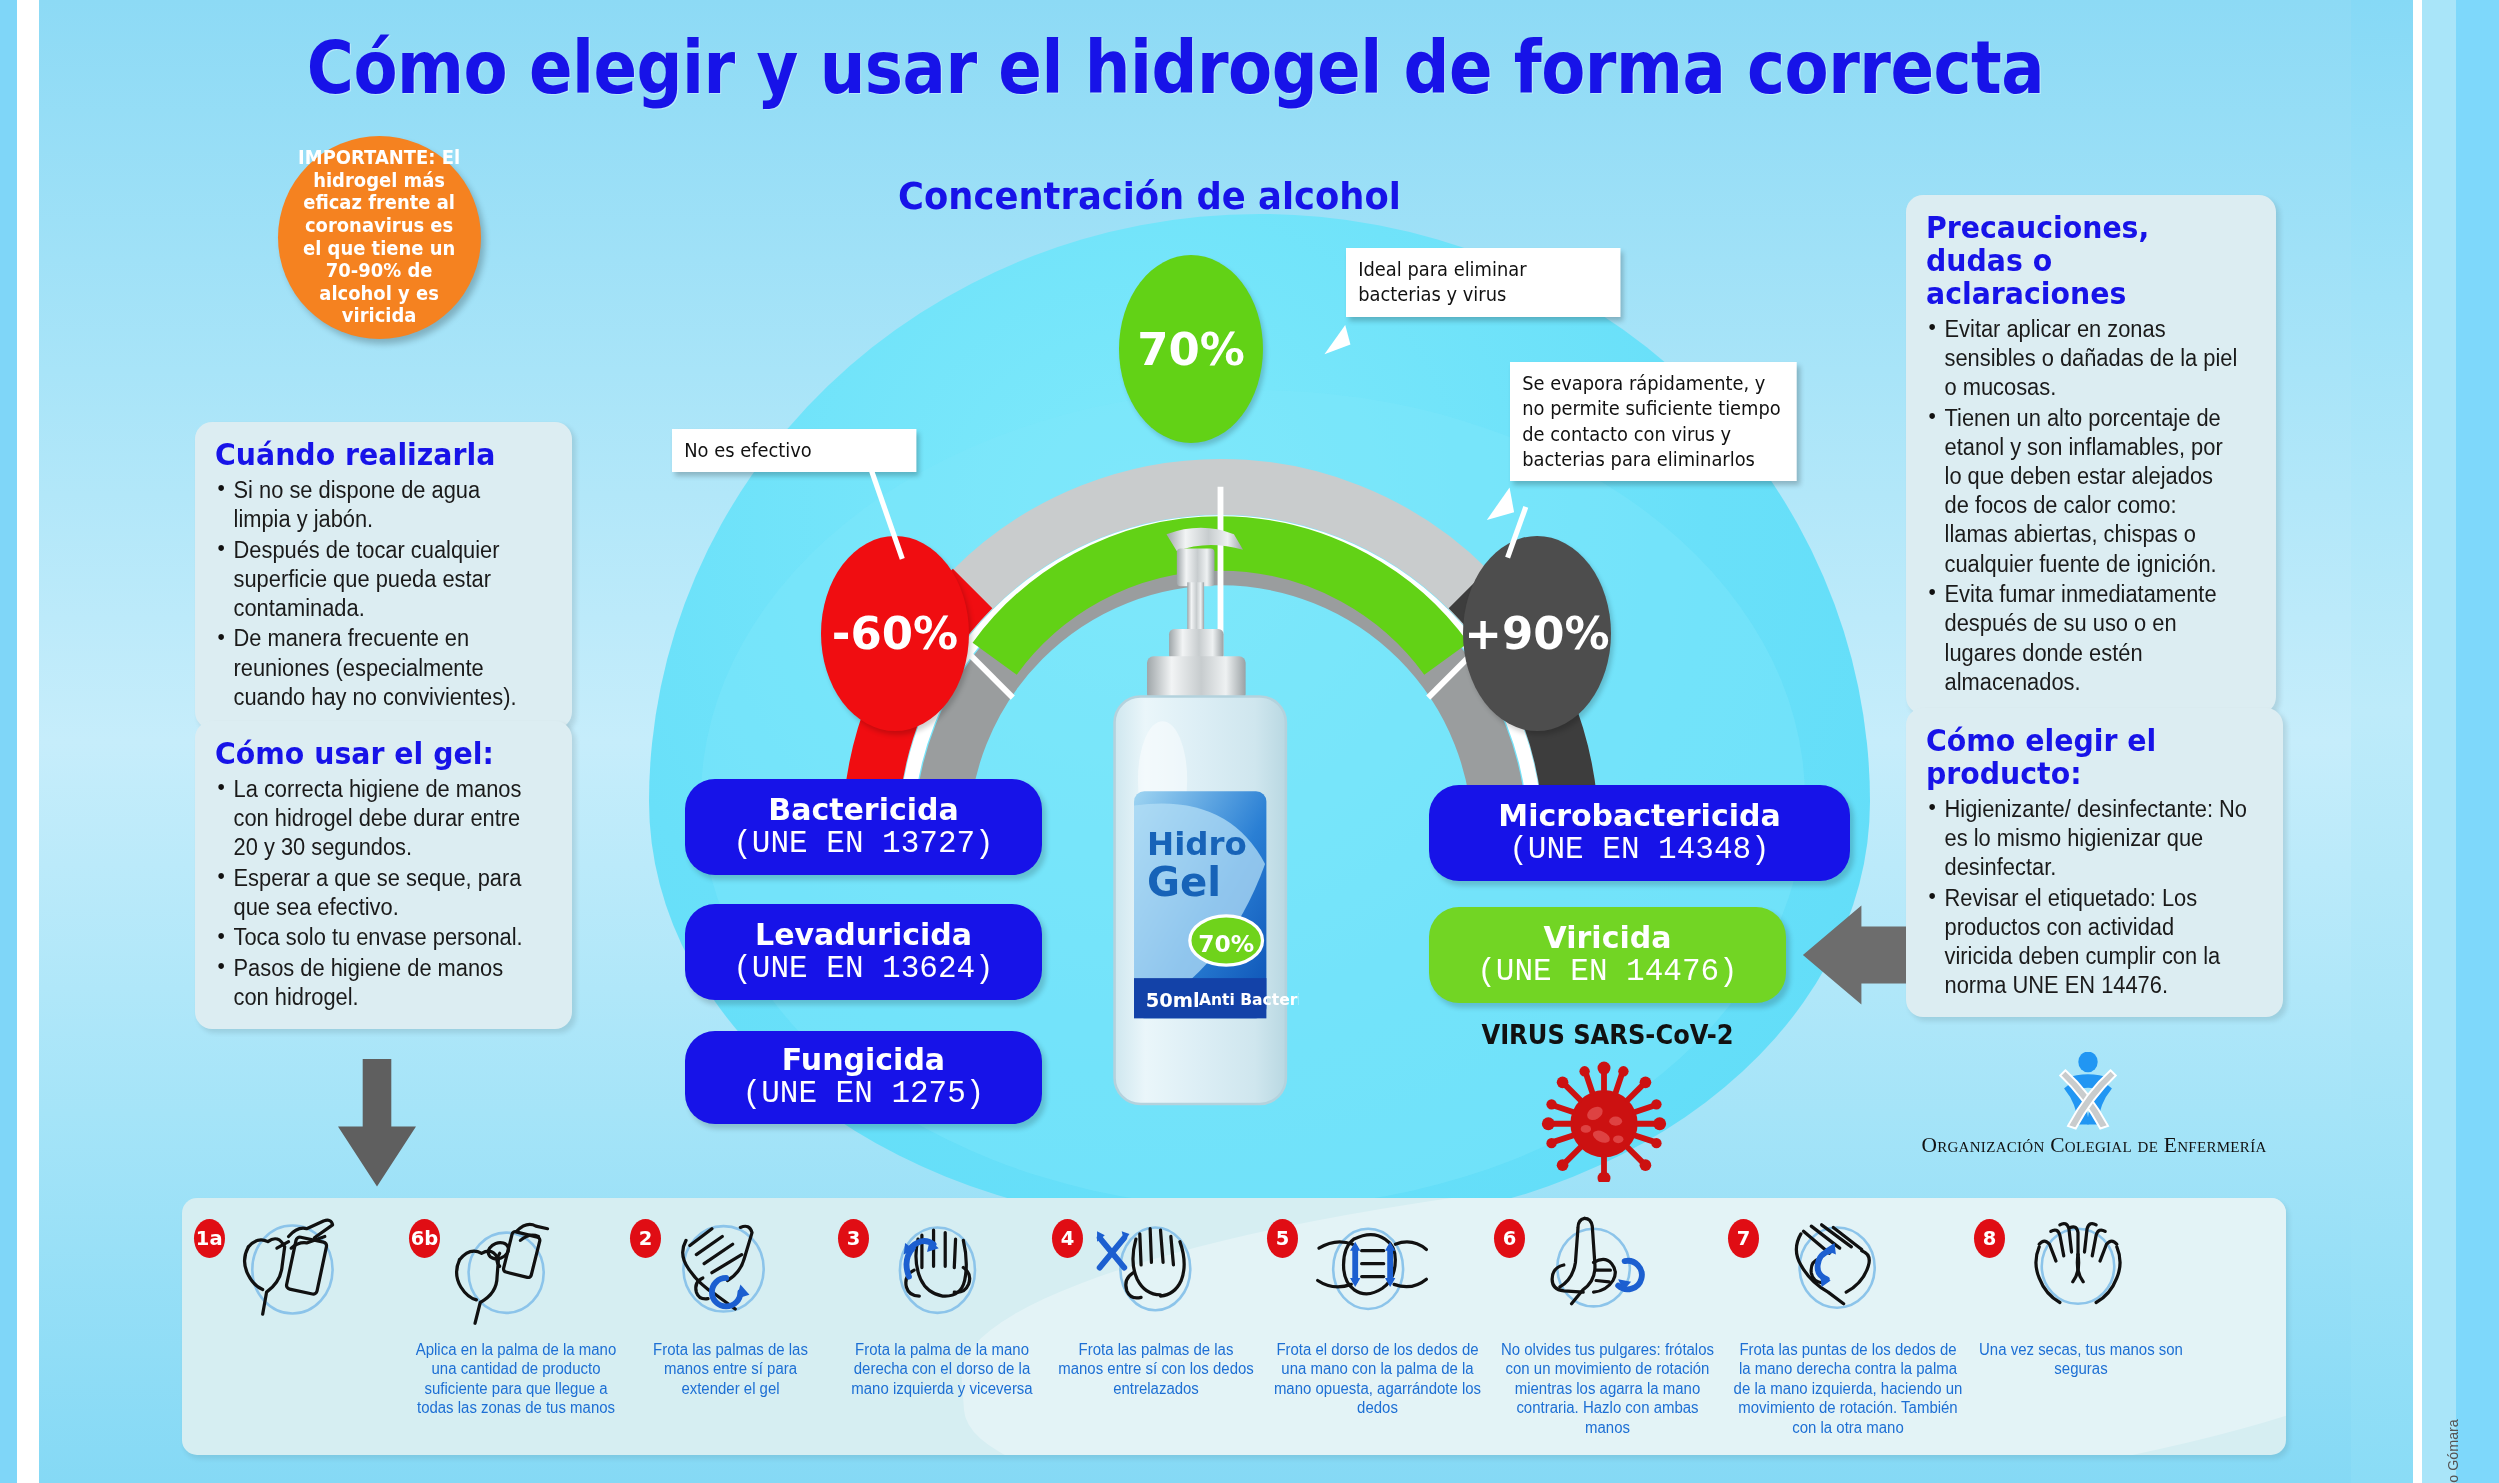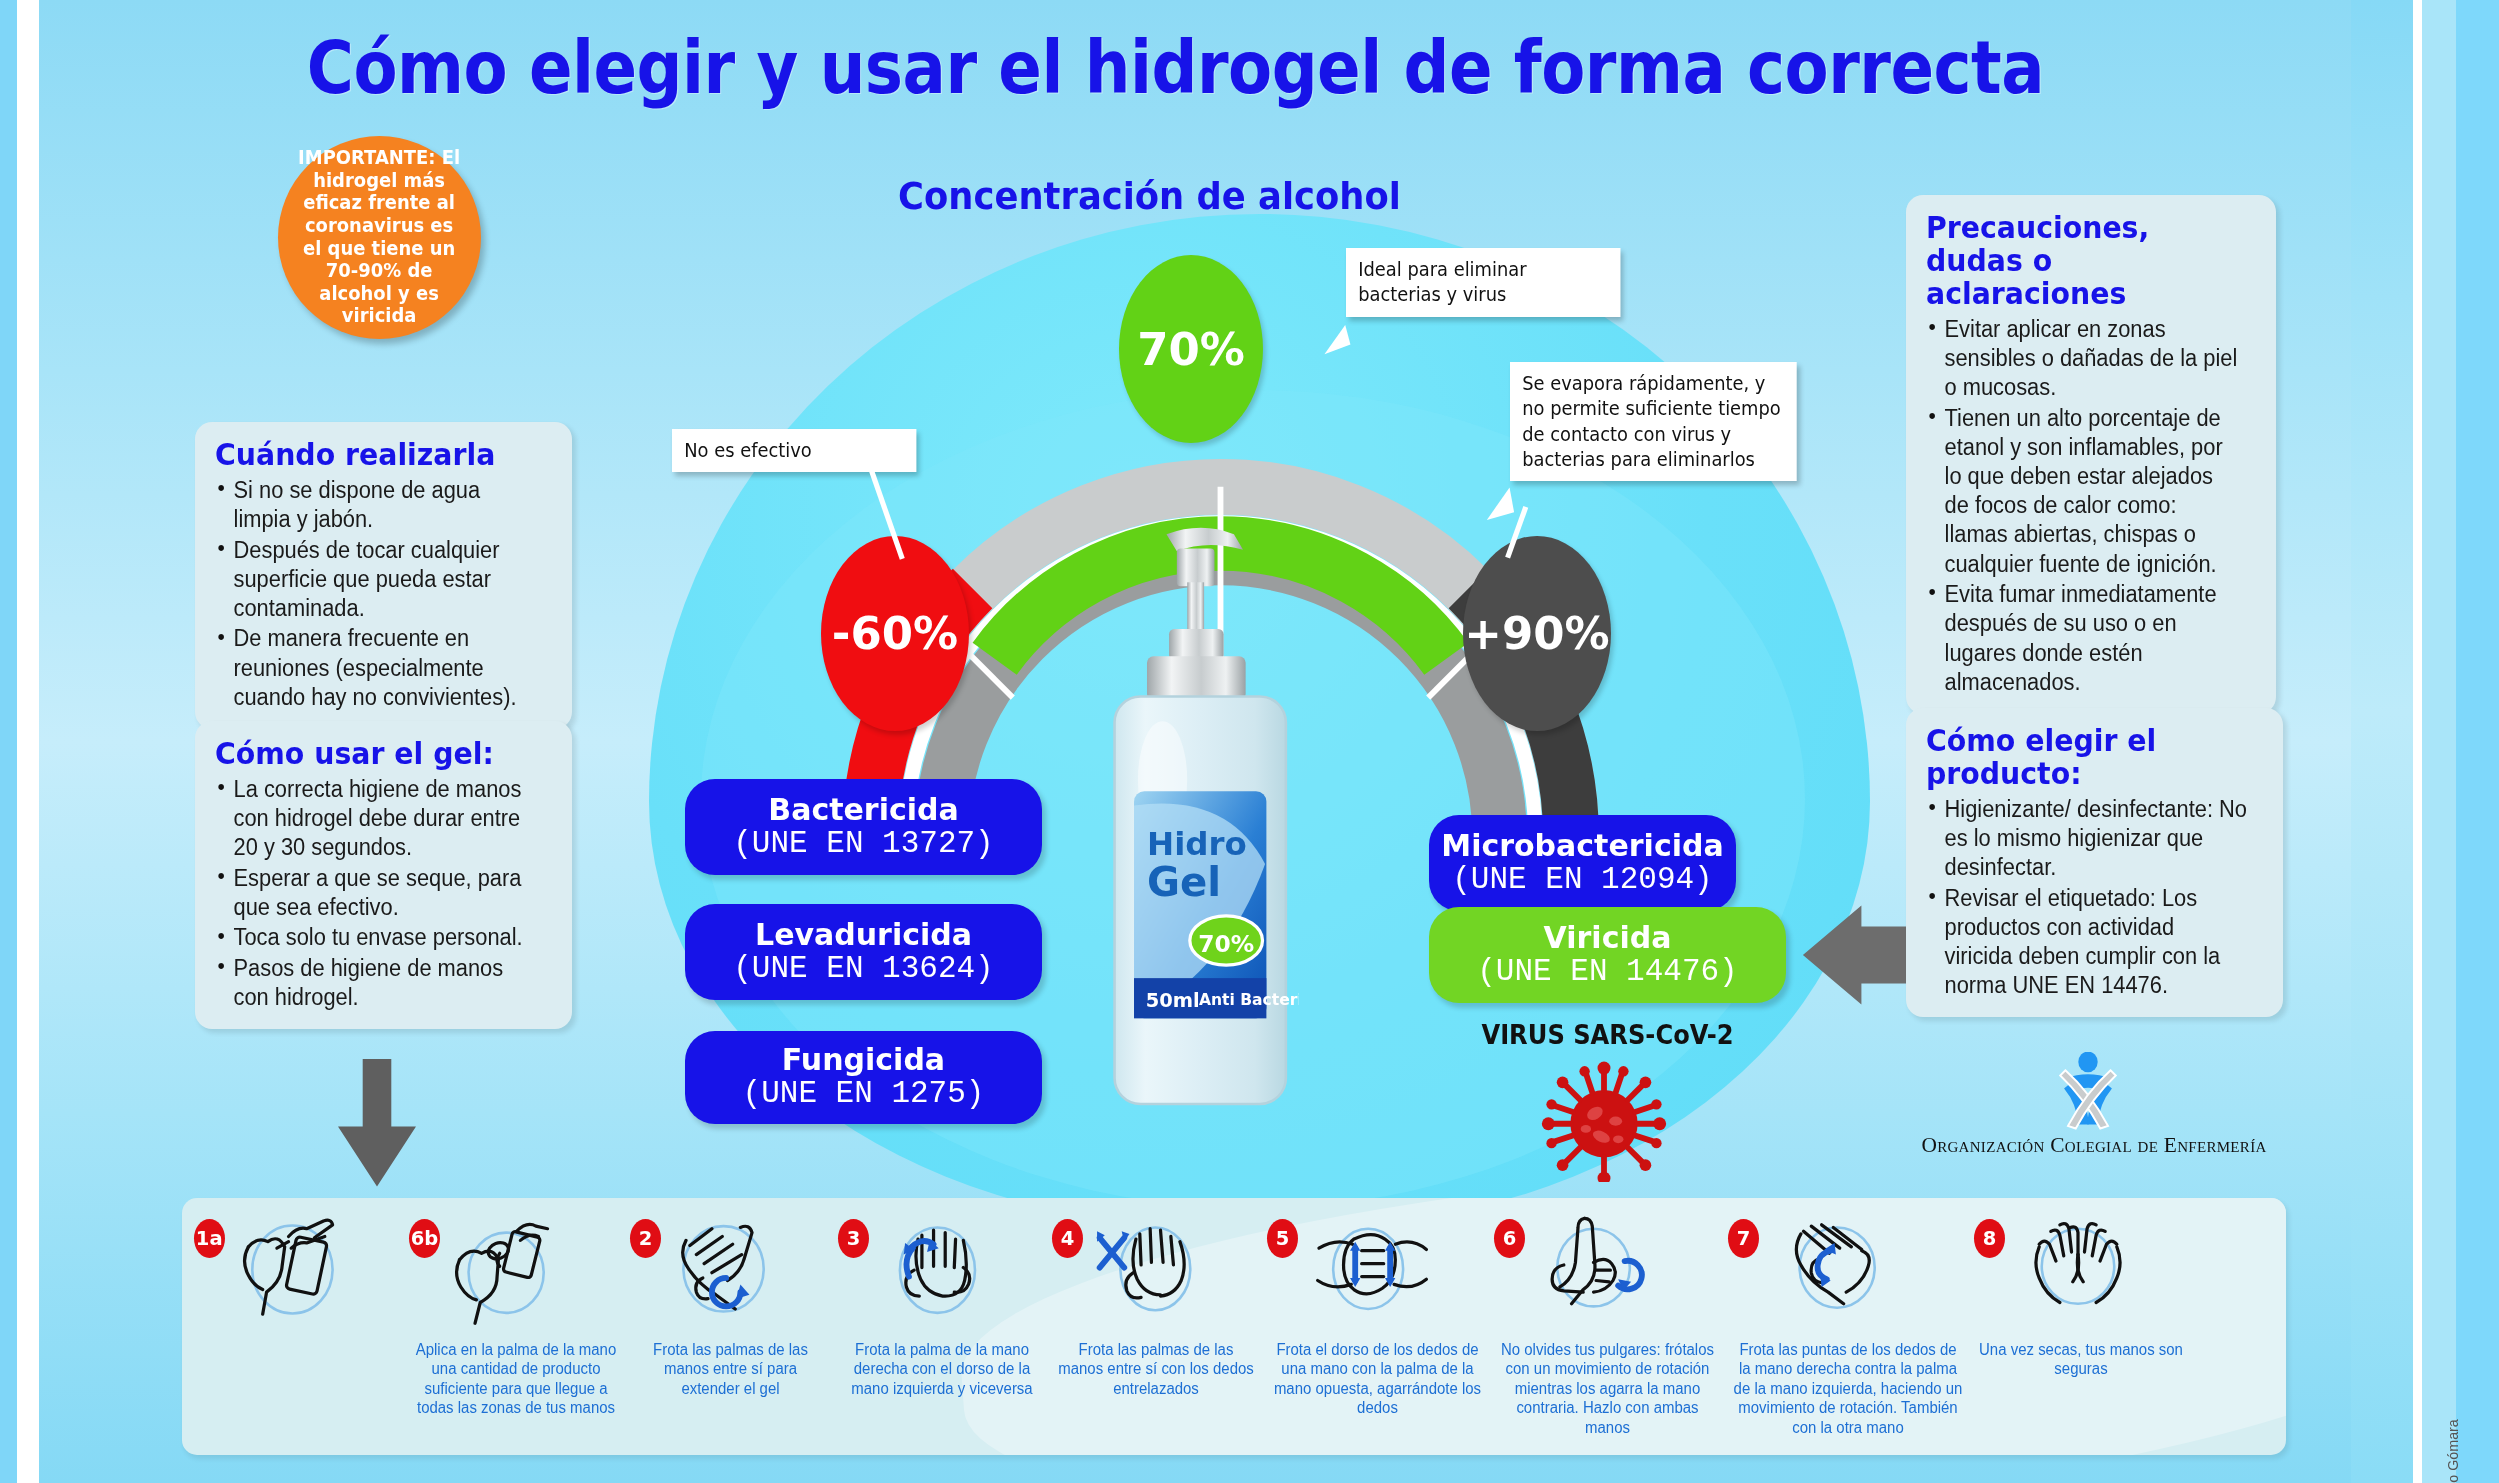--- a/index.html
+++ b/index.html
@@ -160,21 +160,21 @@
     display:flex; flex-direction:column; align-items:center; justify-content:center;
     color:#fff; text-align:center;
   }
   .pill .p1{ font-size:30px; font-weight:bold; font-family:"DejaVu Sans", sans-serif; line-height:1.1;}
   .pill .p2{ font-size:31px; font-family:Liberation Mono, monospace; line-height:1.15;}
   .blue{ background:#1713e8; }
   .green{ background:#72d524; }
   #pill-bact{ left:685px; top:779px; width:357px; height:96px; }
   #pill-leva{ left:685px; top:904px; width:357px; height:96px; }
   #pill-fung{ left:685px; top:1031px; width:357px; height:93px; }
-  #pill-micro{ left:1429px; top:815px; width:307px; height:96px; }
+  #pill-micro{ left:1429px; top:785px; width:421px; height:96px; }
   #pill-viri{ left:1429px; top:907px; width:357px; height:96px; }
 
   #virus-label{
     position:absolute; left:1429px; top:1020px; width:357px;
     text-align:center; font-size:26px; font-weight:bold; color:#111;
     font-family:"DejaVu Sans", sans-serif;
     transform:scaleX(0.93);
   }
   #virus-img{ position:absolute; left:1539px; top:1059px; width:130px; height:123px; }
 
@@ -337,21 +337,21 @@
     <span class="p1">Levaduricida</span>
     <span class="p2">(UNE EN 13624)</span>
   </div>
   <div class="pill blue" id="pill-fung">
     <span class="p1">Fungicida</span>
     <span class="p2">(UNE EN 1275)</span>
   </div>
 
   <div class="pill blue" id="pill-micro">
     <span class="p1">Microbactericida</span>
-    <span class="p2">(UNE EN 12094)</span>
+    <span class="p2">(UNE EN 14348)</span>
   </div>
   <div class="pill green" id="pill-viri">
     <span class="p1">Viricida</span>
     <span class="p2">(UNE EN 14476)</span>
   </div>
 
   <div id="virus-label">VIRUS SARS-CoV-2</div>
   <svg id="virus-img" viewBox="0 0 200 190">
     <g fill="#cc1111">
       <circle cx="100" cy="100" r="52"></circle>

